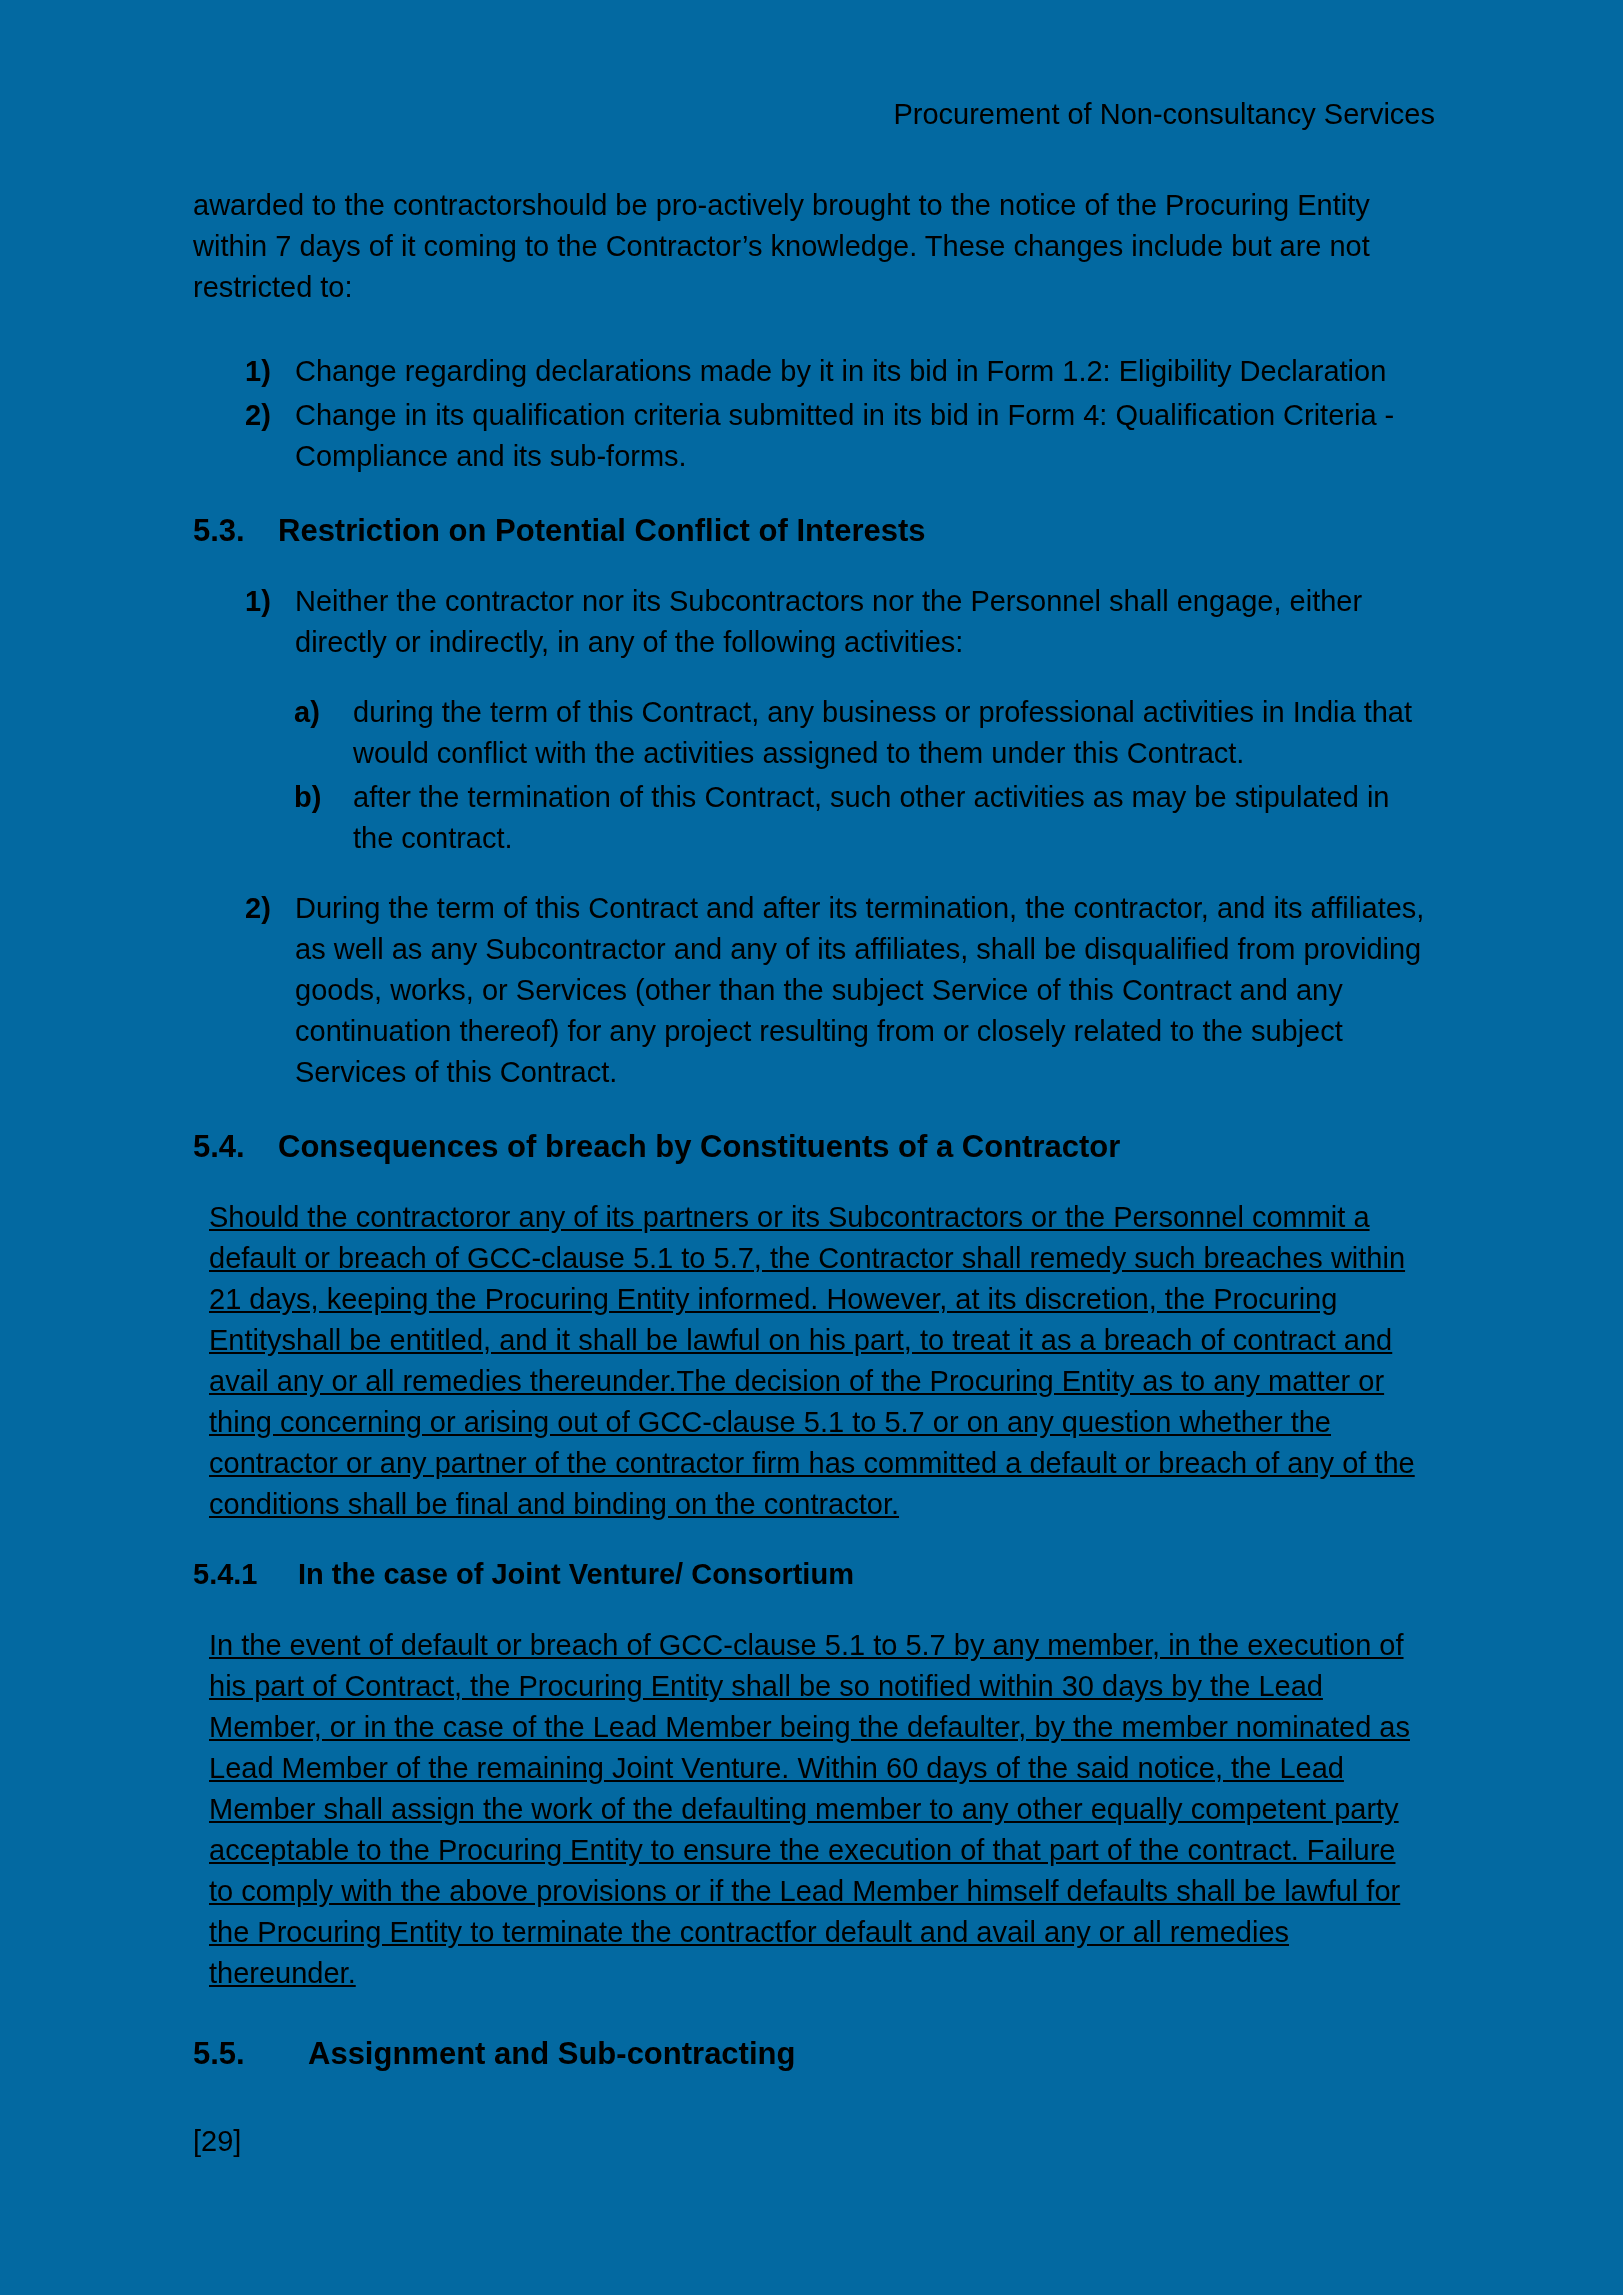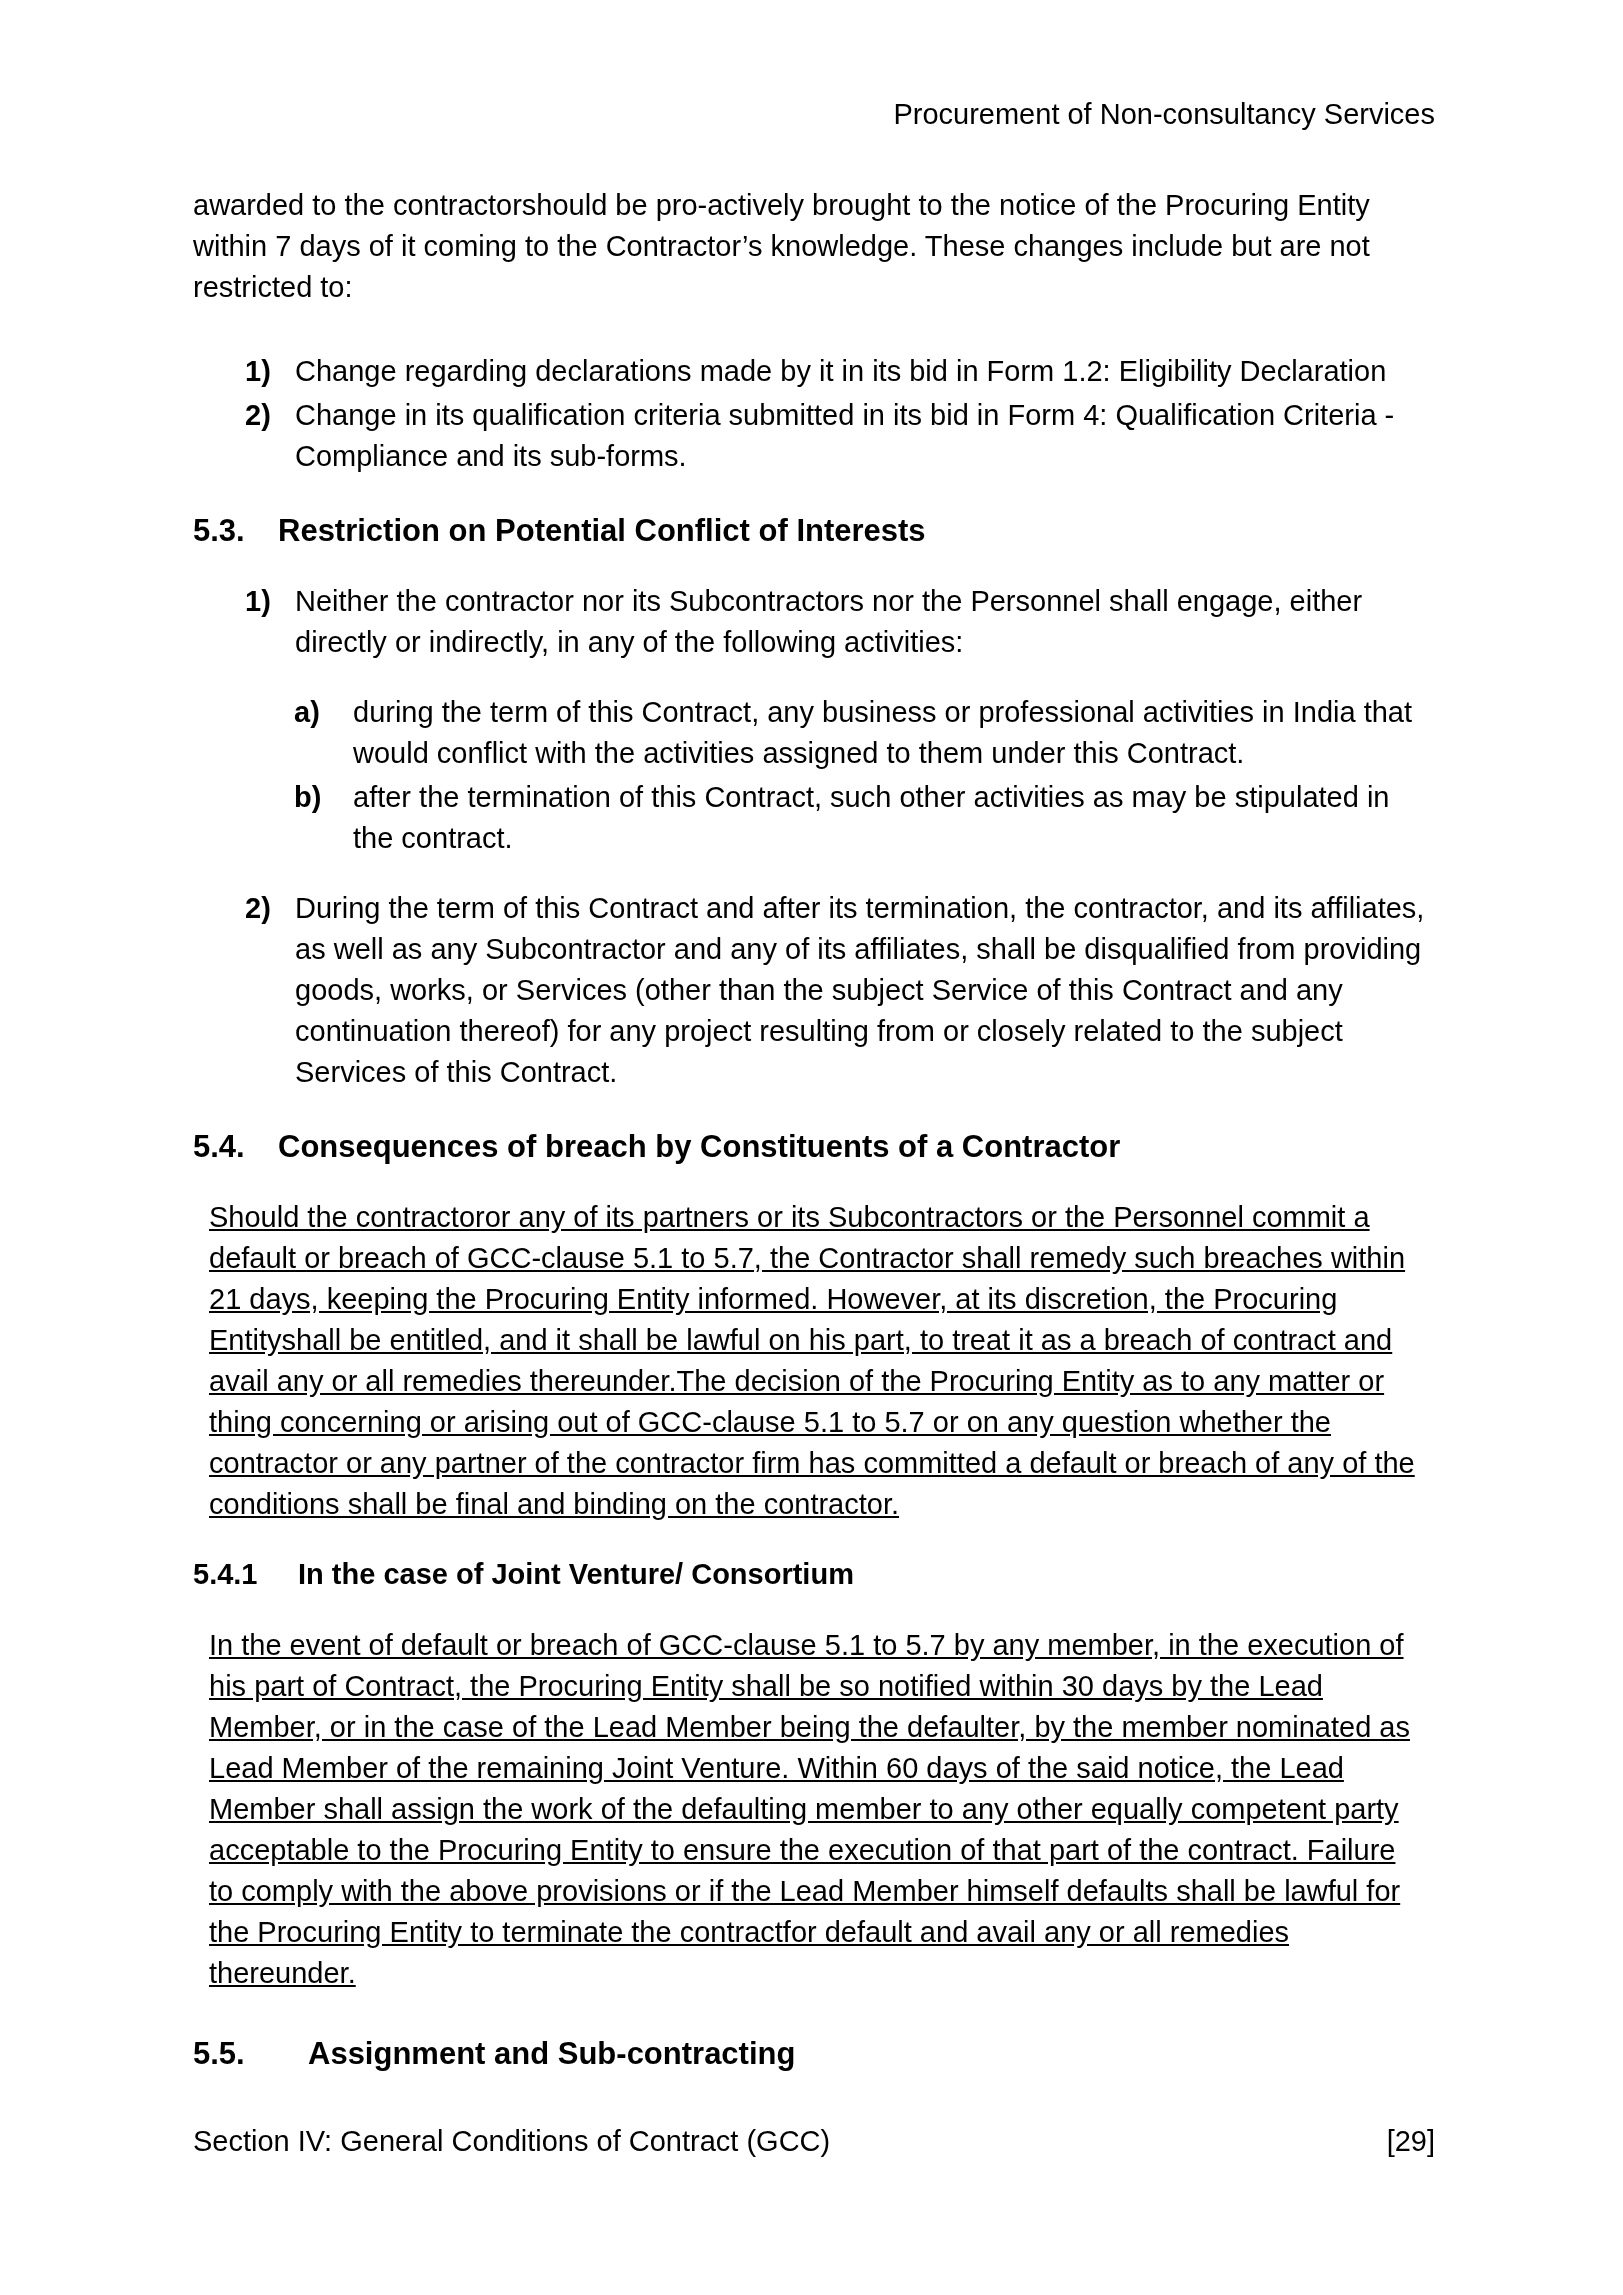--- a/index.html
+++ b/index.html
@@ -1,21 +1,21 @@
 <!DOCTYPE html>
 <html style="font-size:10.5px"><head>
 <meta charset="utf-8">
 <style>
   html, body { margin: 0; padding: 0; background: #e8e8e8; }
   .page {
     position: relative;
     width: 1623px;
     height: 2295px;
     margin: 0 auto;
-    background: #ffffff;
+    background: #0369a1;
     font-family: "Liberation Sans", sans-serif;
     color: #000000;
   }
   .running-header {
     position: absolute;
     top: 94px;
     right: 188px;
     font-size: 29px;
     line-height: 41px;
     white-space: nowrap;
@@ -142,18 +142,17 @@
     <p class="body-para">In the event of default or breach of GCC-clause 5.1 to 5.7 by any member, in the execution of his part of Contract, the Procuring Entity shall be so notified within 30 days by the Lead Member, or in the case of the Lead Member being the defaulter, by the member nominated as Lead Member of the remaining Joint Venture. Within 60 days of the said notice, the Lead Member shall assign the work of the defaulting member to any other equally competent party acceptable to the Procuring Entity to ensure the execution of that part of the contract. Failure to comply with the above provisions or if the Lead Member himself defaults shall be lawful for the Procuring Entity to terminate the contractfor default and avail any or all remedies thereunder.</p>
 
     <div class="heading heading-55">
       <span class="h-num">5.5.</span>
       <span class="h-title">Assignment and Sub-contracting</span>
     </div>
 
   </div>
 
   <div class="page-footer">
-    <span>Section IV: General Conditions of Contract (GCC)</span>
     <span>[29]</span>
   </div>
 
 </div>
 
 
 </body></html>

